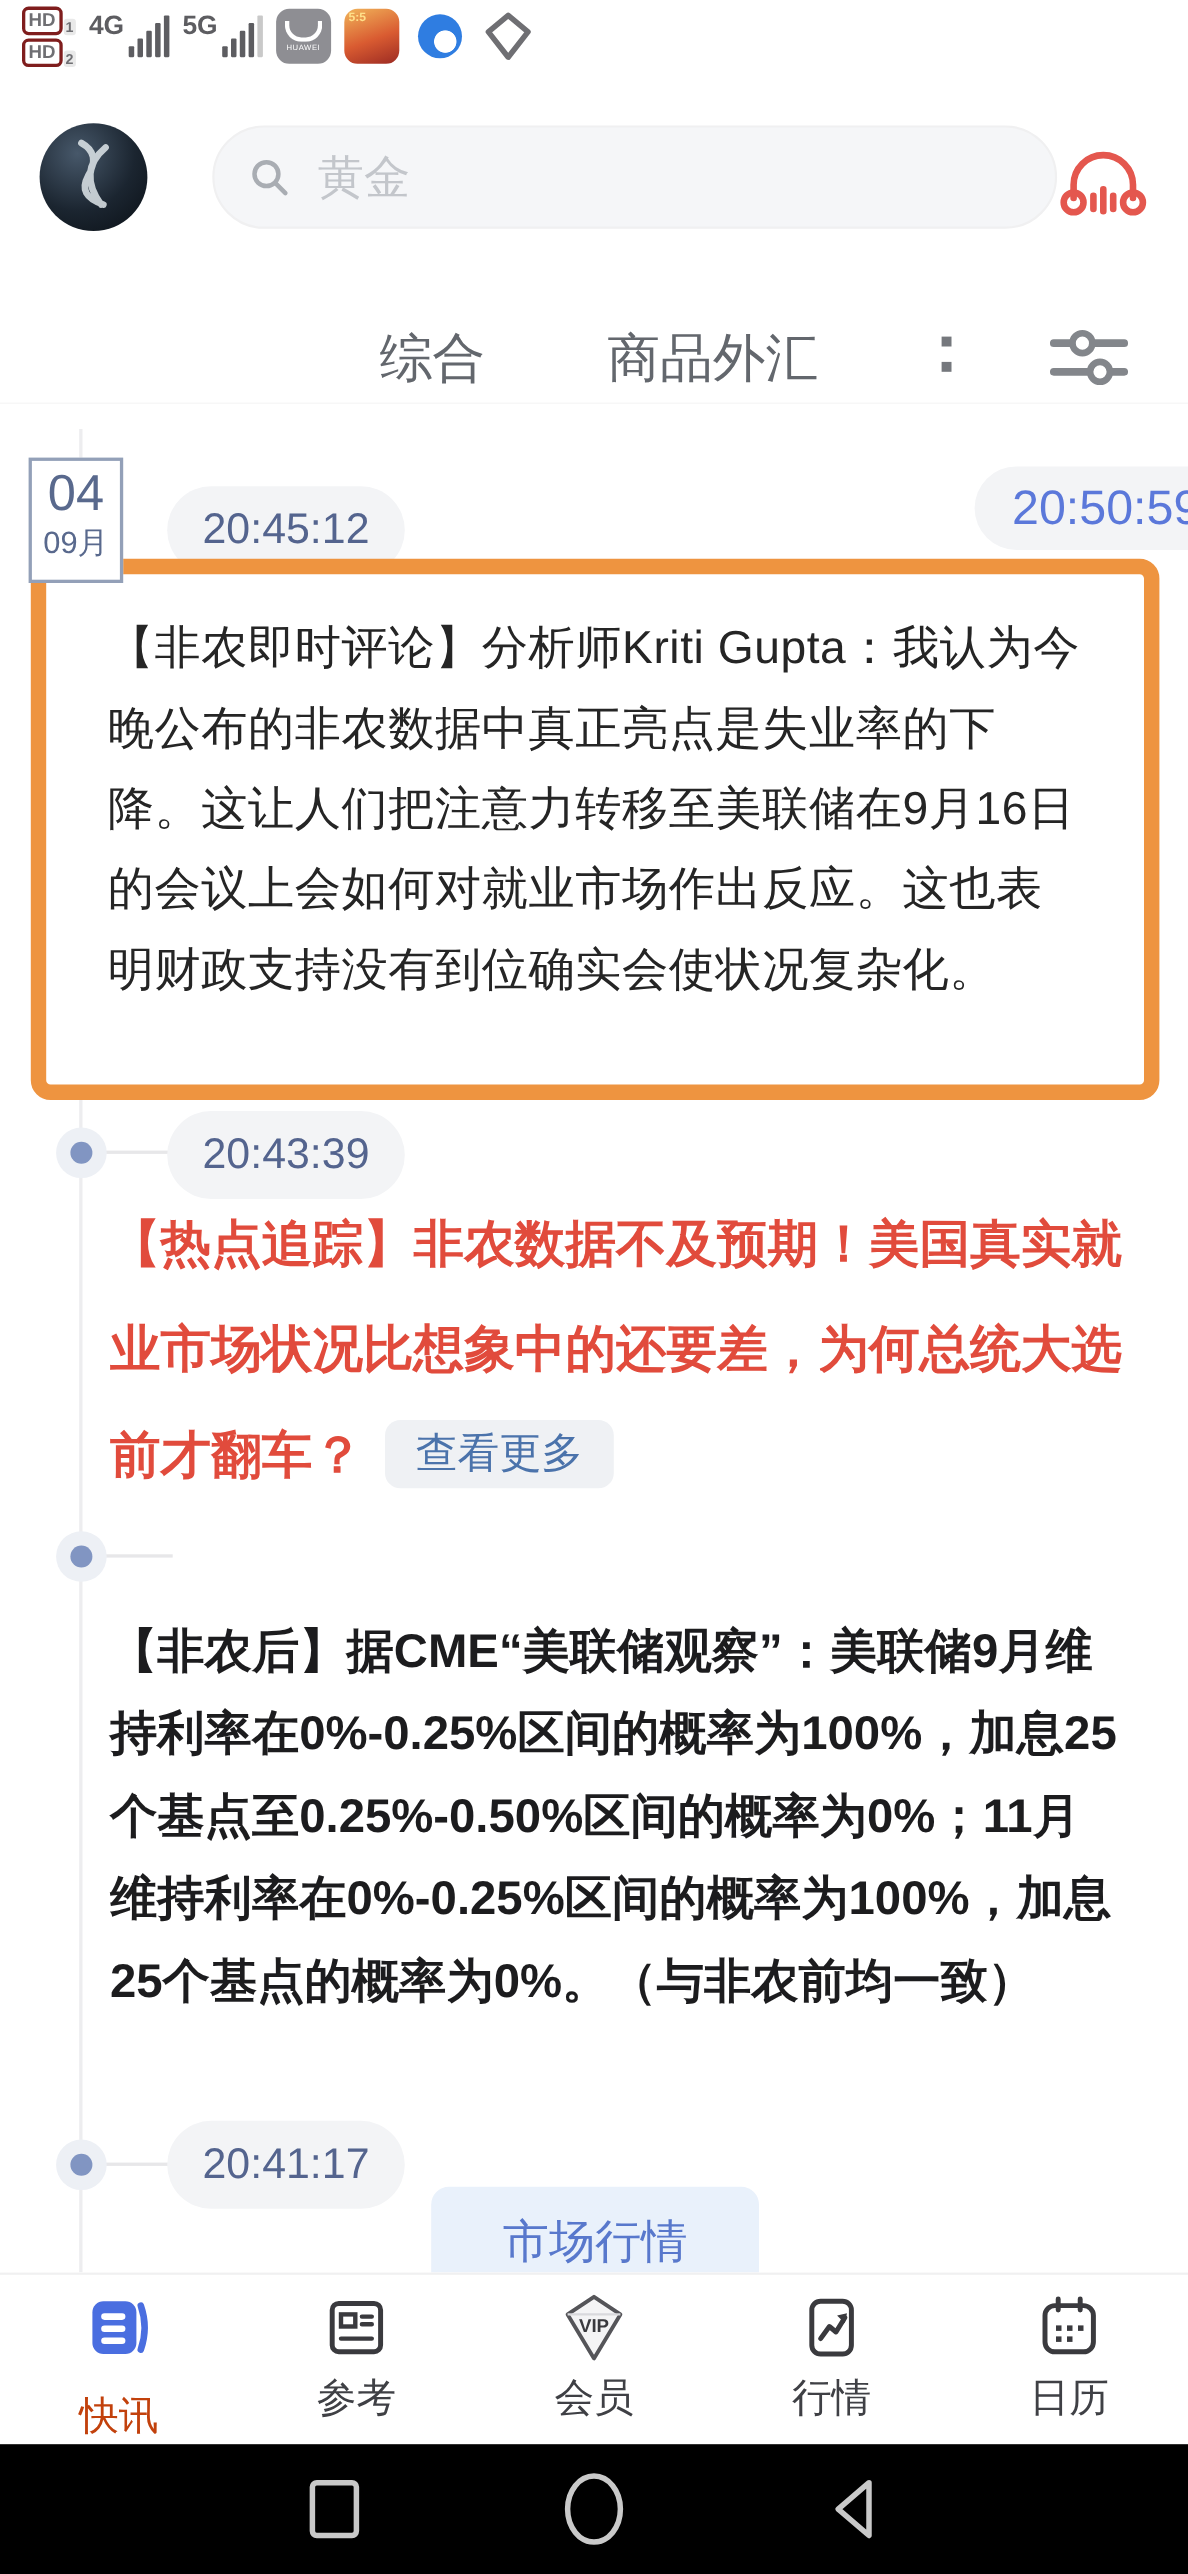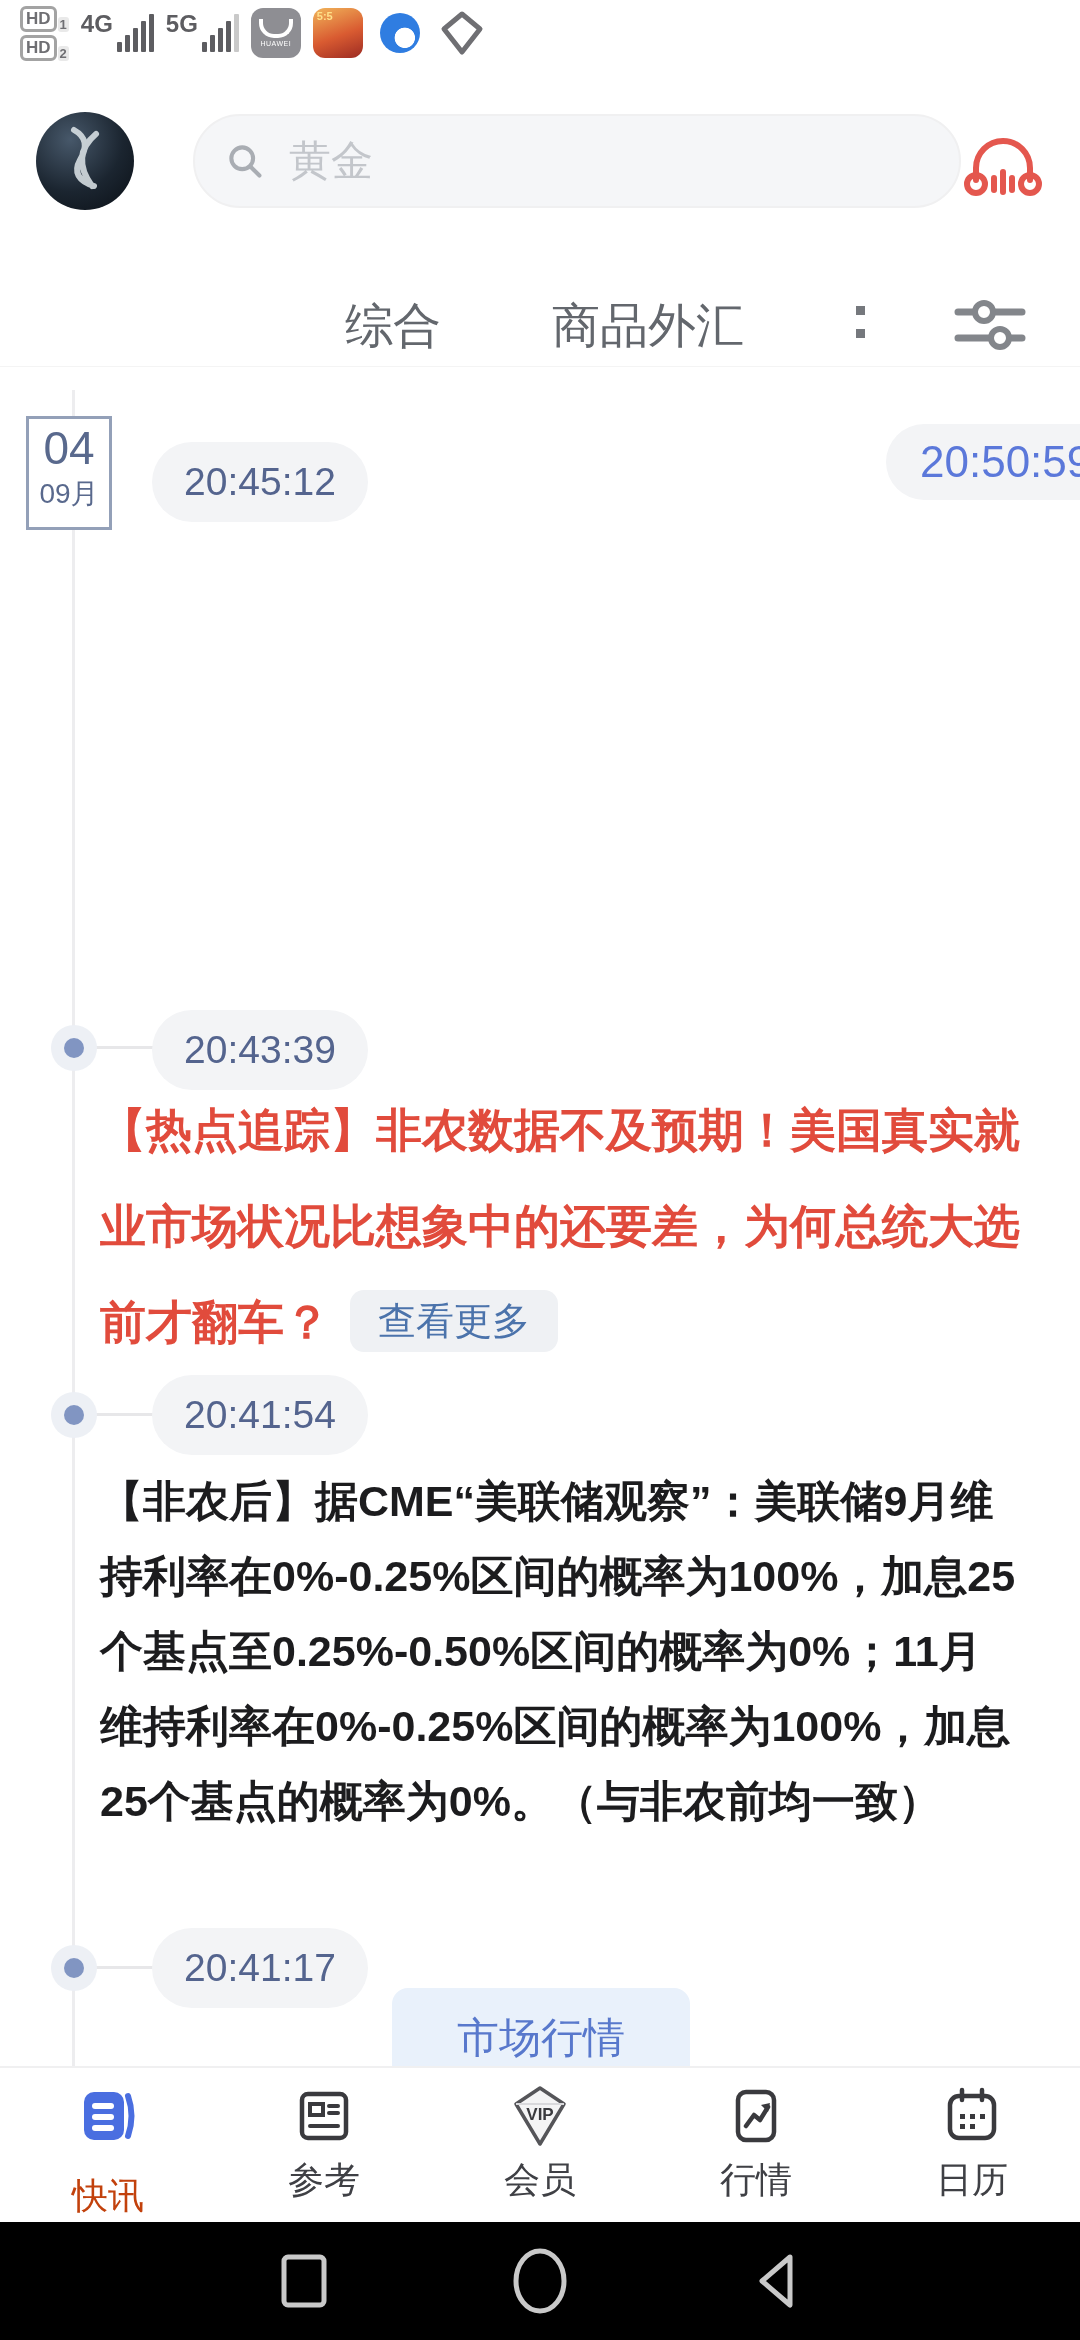--- a/index.html
+++ b/index.html
@@ -5,21 +5,21 @@
   html,body{margin:0;padding:0;background:#fff;}
   .screen{position:relative;width:1080px;height:2340px;background:#fff;overflow:hidden;
           font-family:"Liberation Sans",sans-serif;}
 
   
   .status-bar{position:absolute;top:0;left:0;right:0;height:62px;display:flex;
               align-items:center;justify-content:space-between;padding:4px 20px 0 20px;box-sizing:border-box;}
   .sb-left,.sb-right{display:flex;align-items:center;gap:12px;}
   .hd-stack{display:flex;flex-direction:column;gap:3px;}
   .hd-badge{display:flex;align-items:flex-end;gap:1px;}
-  .hd-box{border:3px solid #a3a3a3;border-radius:6px;font-size:17px;font-weight:bold;
+  .hd-box{border:3px solid #7f1d1d;border-radius:6px;font-size:17px;font-weight:bold;
           color:#6f6f73;padding:0 3px;line-height:20px;}
   .hd-sub{font-size:13px;font-weight:bold;color:#6f6f73;background:#e9e9e9;border-radius:3px;padding:0 2px;}
   .sig-group{display:flex;align-items:flex-end;gap:4px;}
   .sig-label{font-size:24px;font-weight:bold;color:#5d5d61;line-height:20px;align-self:flex-start;}
   .bars{display:flex;align-items:flex-end;gap:3px;}
   .bars i{display:block;width:5px;background:#5d5d61;border-radius:1px;}
   .bars i.dim{background:#c9c9c9;}
   .app-ico{width:50px;height:50px;border-radius:12px;position:relative;overflow:hidden;}
   .ico-gallery{background:#8e8e93;display:flex;flex-direction:column;align-items:center;justify-content:center;}
   .ico-gallery .sail{width:26px;height:15px;border:4px solid #fff;border-top:none;border-radius:0 0 15px 15px;}
@@ -189,33 +189,35 @@
     <div class="tl-line"></div>
 
     <div class="date-box">
       <div class="date-day">04</div>
       <div class="date-month">09月</div>
     </div>
 
     <div class="time-pill" style="top:52px">20:45:12</div>
     <div class="clock-pill">20:50:59</div>
 
+    <div class="hl-card">
+      <div class="news-text">【非农即时评论】分析师Kriti Gupta：我认为今晚公布的非农数据中真正亮点是失业率的下降。这让人们把注意力转移至美联储在9月16日的会议上会如何对就业市场作出反应。这也表明财政支持没有到位确实会使状况复杂化。</div>
+    </div>
 
     <div class="tl-dot" style="left:51px;top:635px">
         <i></i>
       </div>
     <div class="tl-conn" style="top:656px"></div>
     <div class="time-pill" style="top:620px">20:43:39</div>
     <div class="news-red"><span>【热点追踪】非农数据不及预期！美国真实就业市场状况比想象中的还要差，为何总统大选前才翻车？</span><span class="more-pill">查看更多</span></div>
 
     <div class="tl-dot" style="left:51px;top:1002px">
         <i></i>
       </div>
     <div class="tl-conn" style="top:1023px"></div>
-    <div class="time-pill" style="top:985px">20:41:54</div>
     <div class="news-bold">【非农后】据CME“美联储观察”：美联储9月维持利率在0%-0.25%区间的概率为100%，加息25个基点至0.25%-0.50%区间的概率为0%；11月维持利率在0%-0.25%区间的概率为100%，加息25个基点的概率为0%。（与非农前均一致）</div>
 
     <div class="tl-dot" style="left:51px;top:1555px">
         <i></i>
       </div>
     <div class="tl-conn" style="top:1576px"></div>
     <div class="time-pill" style="top:1538px">20:41:17</div>
     <div class="tag-pill">市场行情</div>
   </div>
 

